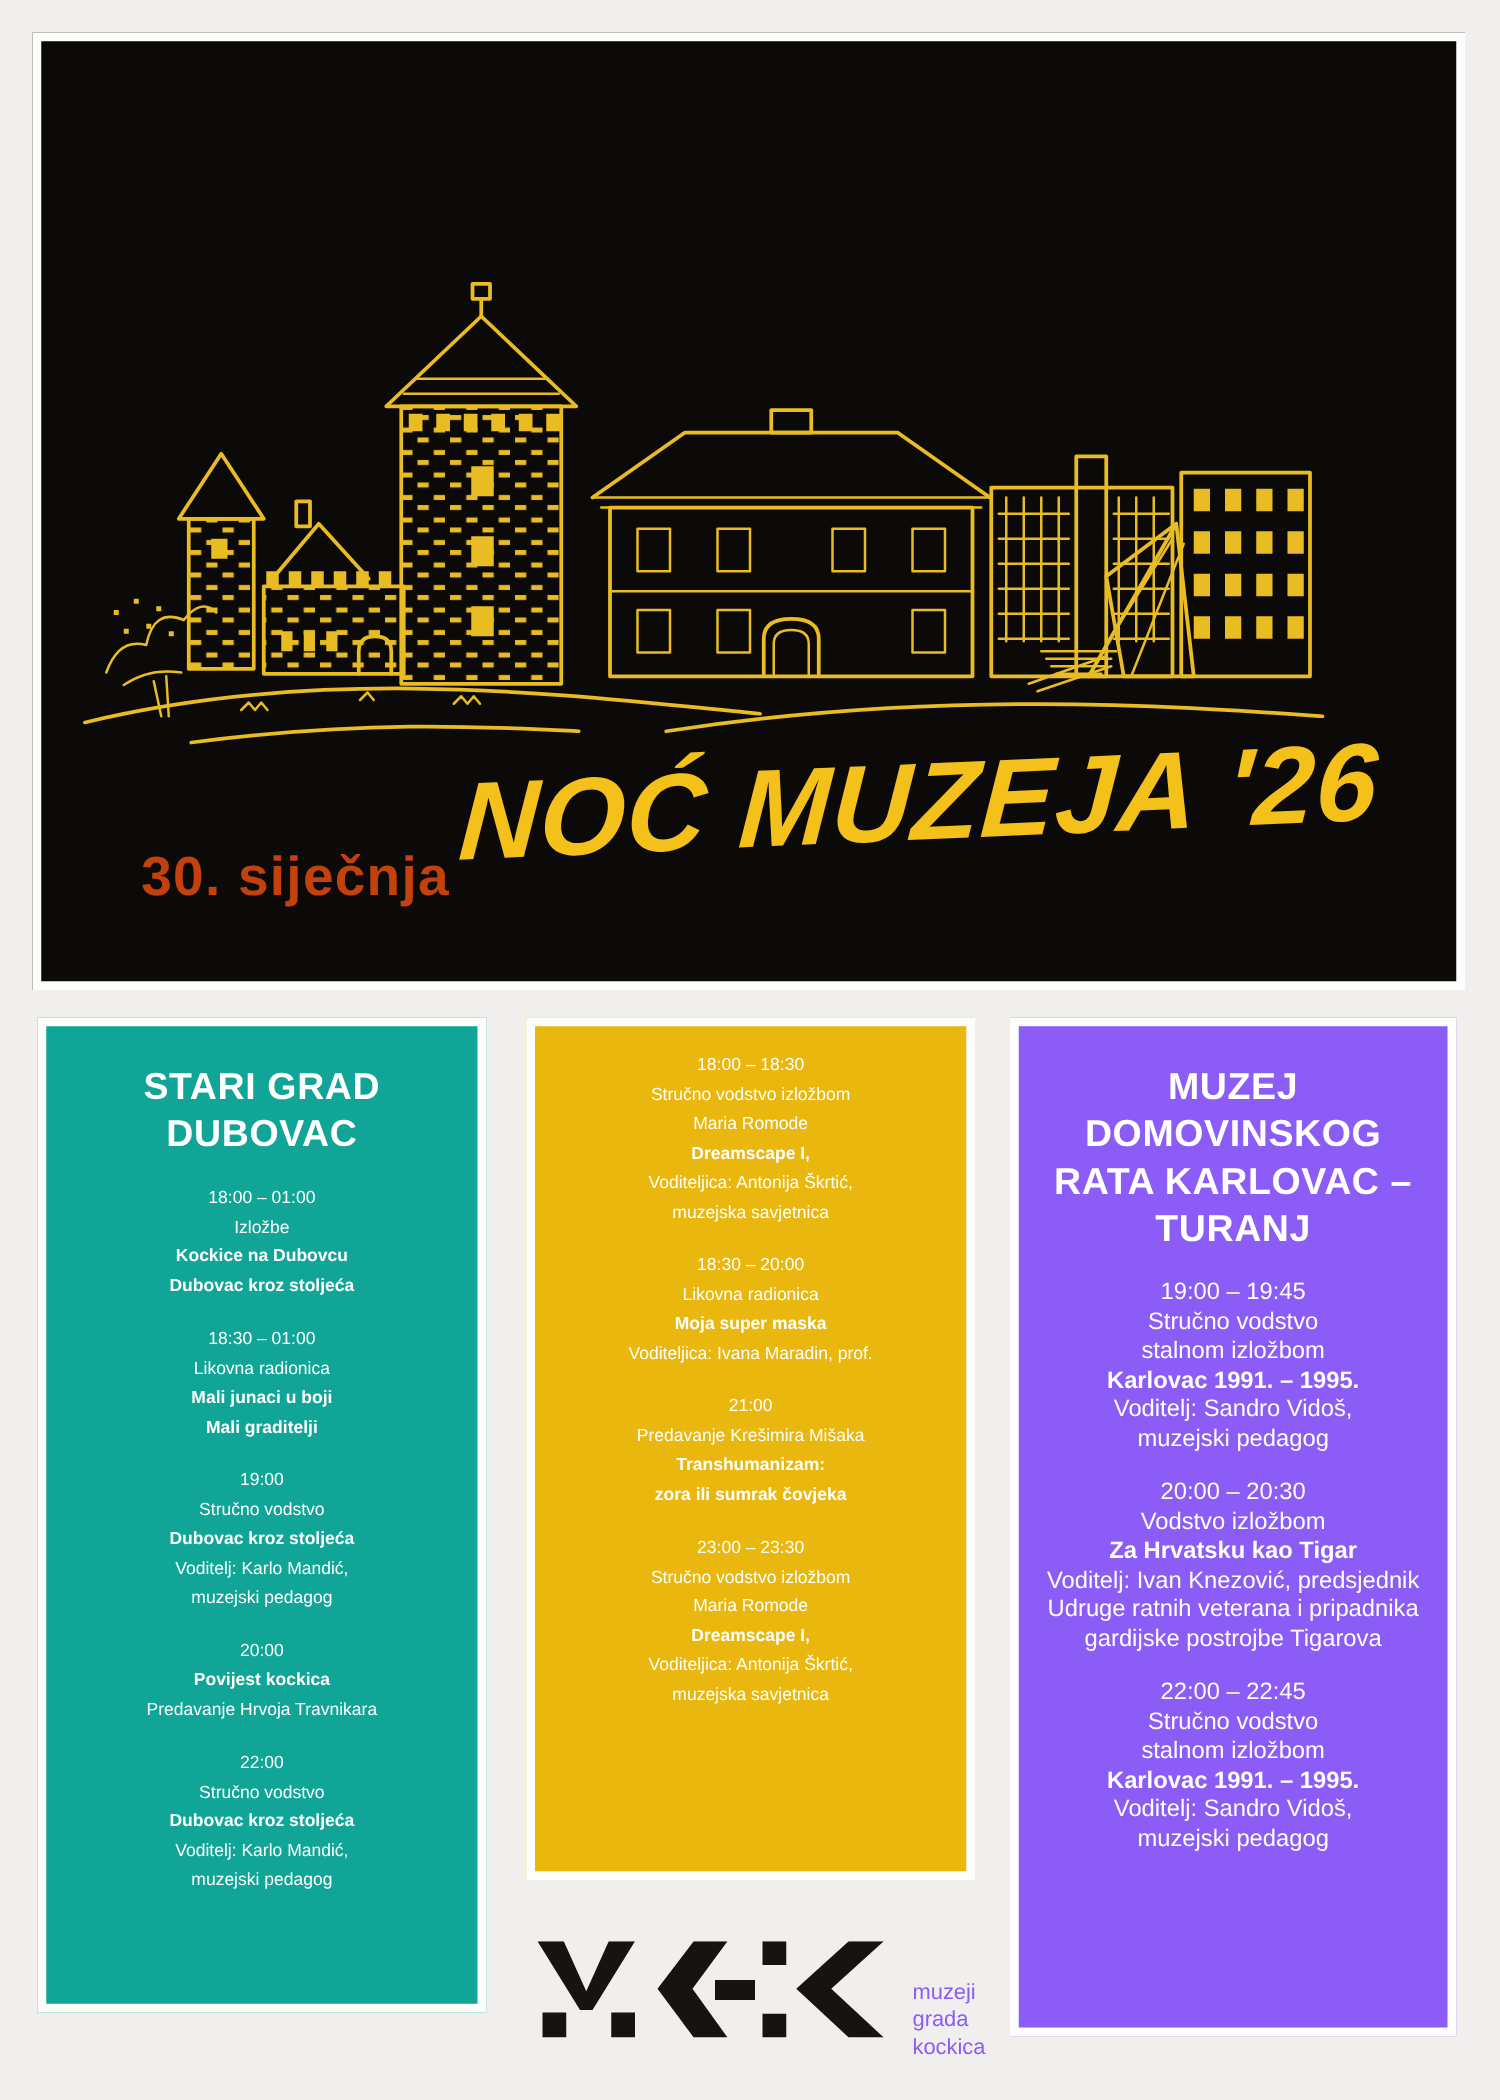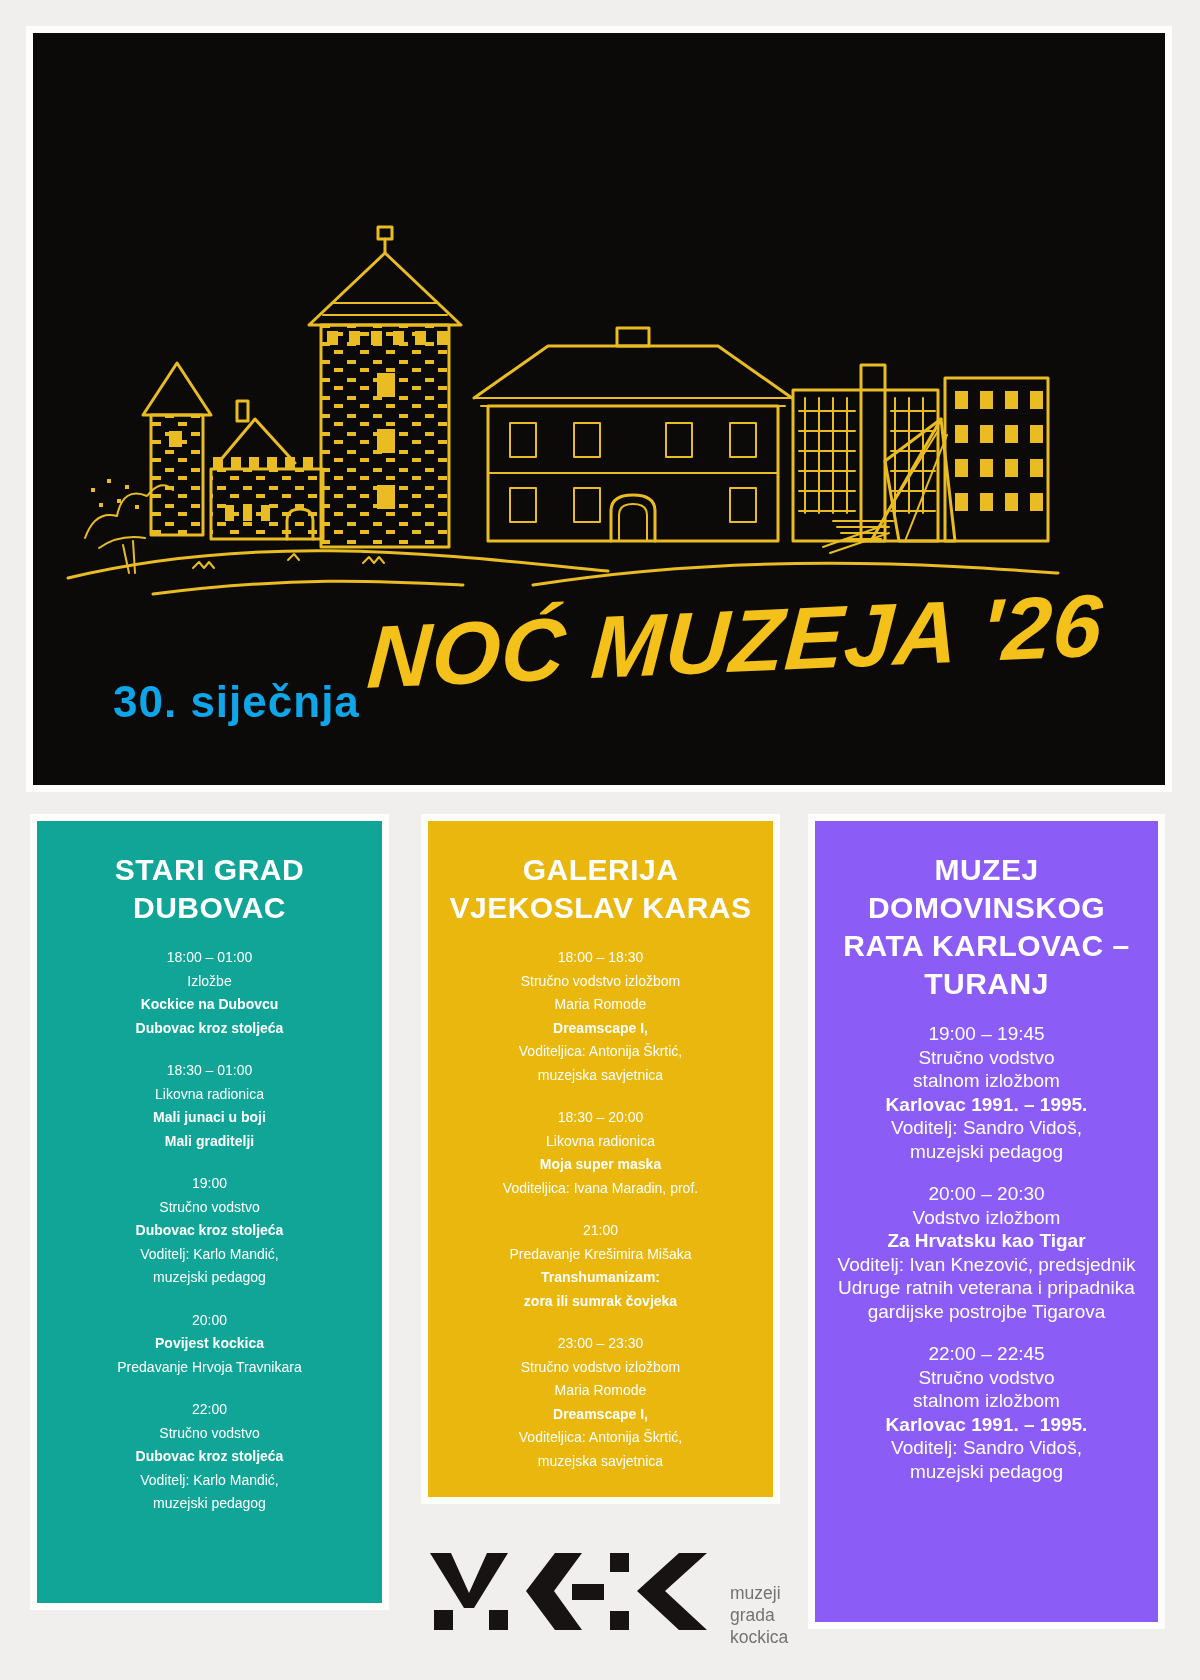--- a/index.html
+++ b/index.html
@@ -10,21 +10,21 @@
   }
   
   .black-panel{
     position:absolute;left:26px;top:26px;width:1132px;height:752px;
     background:var(--panel,#0c0a09);
     border:7px solid var(--frame,#fdfdfc);
   }
   .skyline{position:absolute;left:0;top:0;width:1132px;height:752px;}
   .poster-date{
     position:absolute;left:80px;top:644px;
-    color:#0ea5e9;font-size:44px;font-weight:bold;letter-spacing:1px;
+    color:#c2410c;font-size:44px;font-weight:bold;letter-spacing:1px;
     white-space:nowrap;
   }
   .noc-title{
     position:absolute;right:62px;top:548px;
     color:var(--accent,#f4c11b);
     font-size:88px;font-weight:bold;font-style:italic;
     letter-spacing:1px;white-space:nowrap;
     transform:rotate(-2.5deg) skewX(-6deg);
     transform-origin:80% 50%;
   }
@@ -44,21 +44,21 @@
   }
   .event{margin-top:19px;font-size:14px;line-height:23.5px;}
   .col-red .event{font-size:19px;}
   .event .line{white-space:nowrap;}
   .event .line.b{font-weight:bold;}
   
   .logo-row{position:absolute;left:430px;top:1553px;display:flex;align-items:flex-start;}
   .logo-mark{width:278px;height:77px;flex:0 0 auto;}
   .logo-text{
     margin-left:22px;margin-top:29px;
-    color:#737373;font-size:17.5px;line-height:22px;font-weight:normal;
+    color:#8b5cf6;font-size:17.5px;line-height:22px;font-weight:normal;
   }
 </style>
 </head>
 <body style="--bg: #f0efed; --panel: #0c0a09; --frame: #fdfdfc; --accent: #f4c11b;">
 
 <div class="black-panel">
 
   <svg class="skyline" viewBox="0 0 1132 752" aria-hidden="true">
     <defs>
       <pattern id="brick" width="26" height="18" patternUnits="userSpaceOnUse">
@@ -208,24 +208,20 @@
       <div class="event">
         <div class="line">22:00</div>
         <div class="line">Stručno vodstvo</div>
         <div class="line b">Dubovac kroz stoljeća</div>
         <div class="line">Voditelj: Karlo Mandić,</div>
         <div class="line">muzejski pedagog</div>
       </div>
     </div>
 </section>
 <section class="col col-yellow" style="background: rgb(233, 183, 13);">
-  <h2 class="col-title">
-      <div>GALERIJA</div>
-      <div>VJEKOSLAV KARAS</div>
-    </h2>
   <div class="events">
       <div class="event">
         <div class="line">18:00 – 18:30</div>
         <div class="line">Stručno vodstvo izložbom</div>
         <div class="line">Maria Romode</div>
         <div class="line b">Dreamscape I,</div>
         <div class="line">Voditeljica: Antonija Škrtić,</div>
         <div class="line">muzejska savjetnica</div>
       </div>
       <div class="event">

